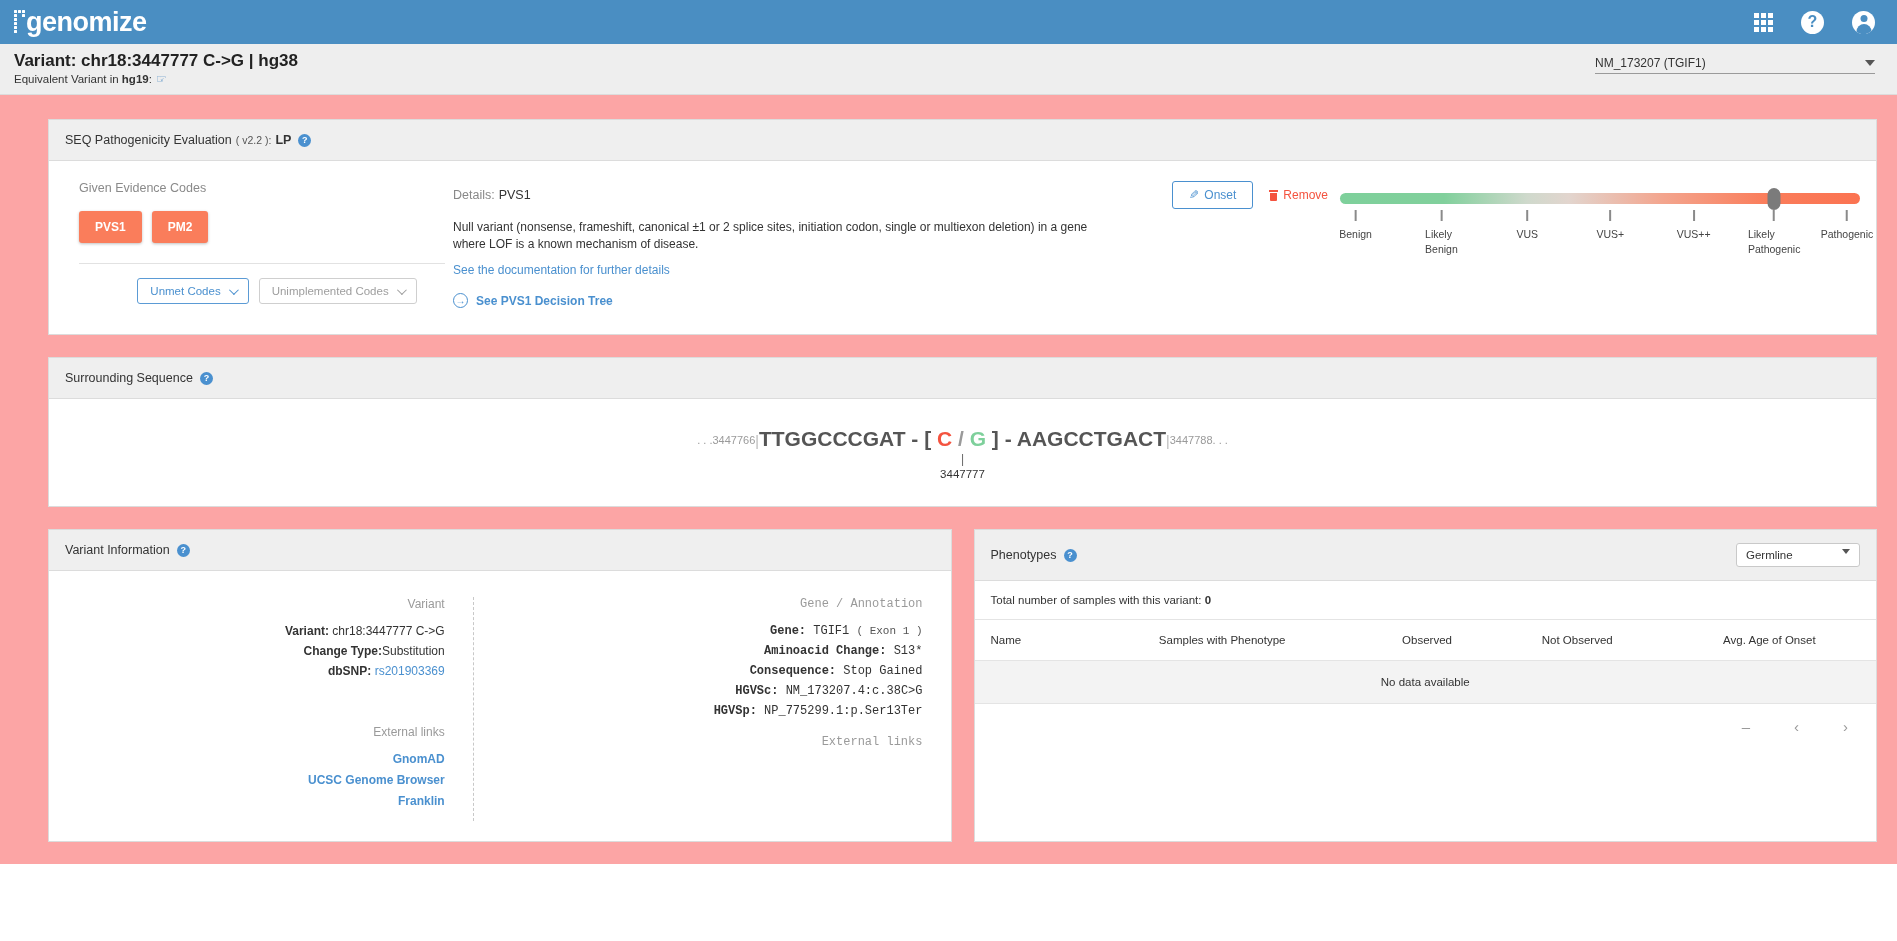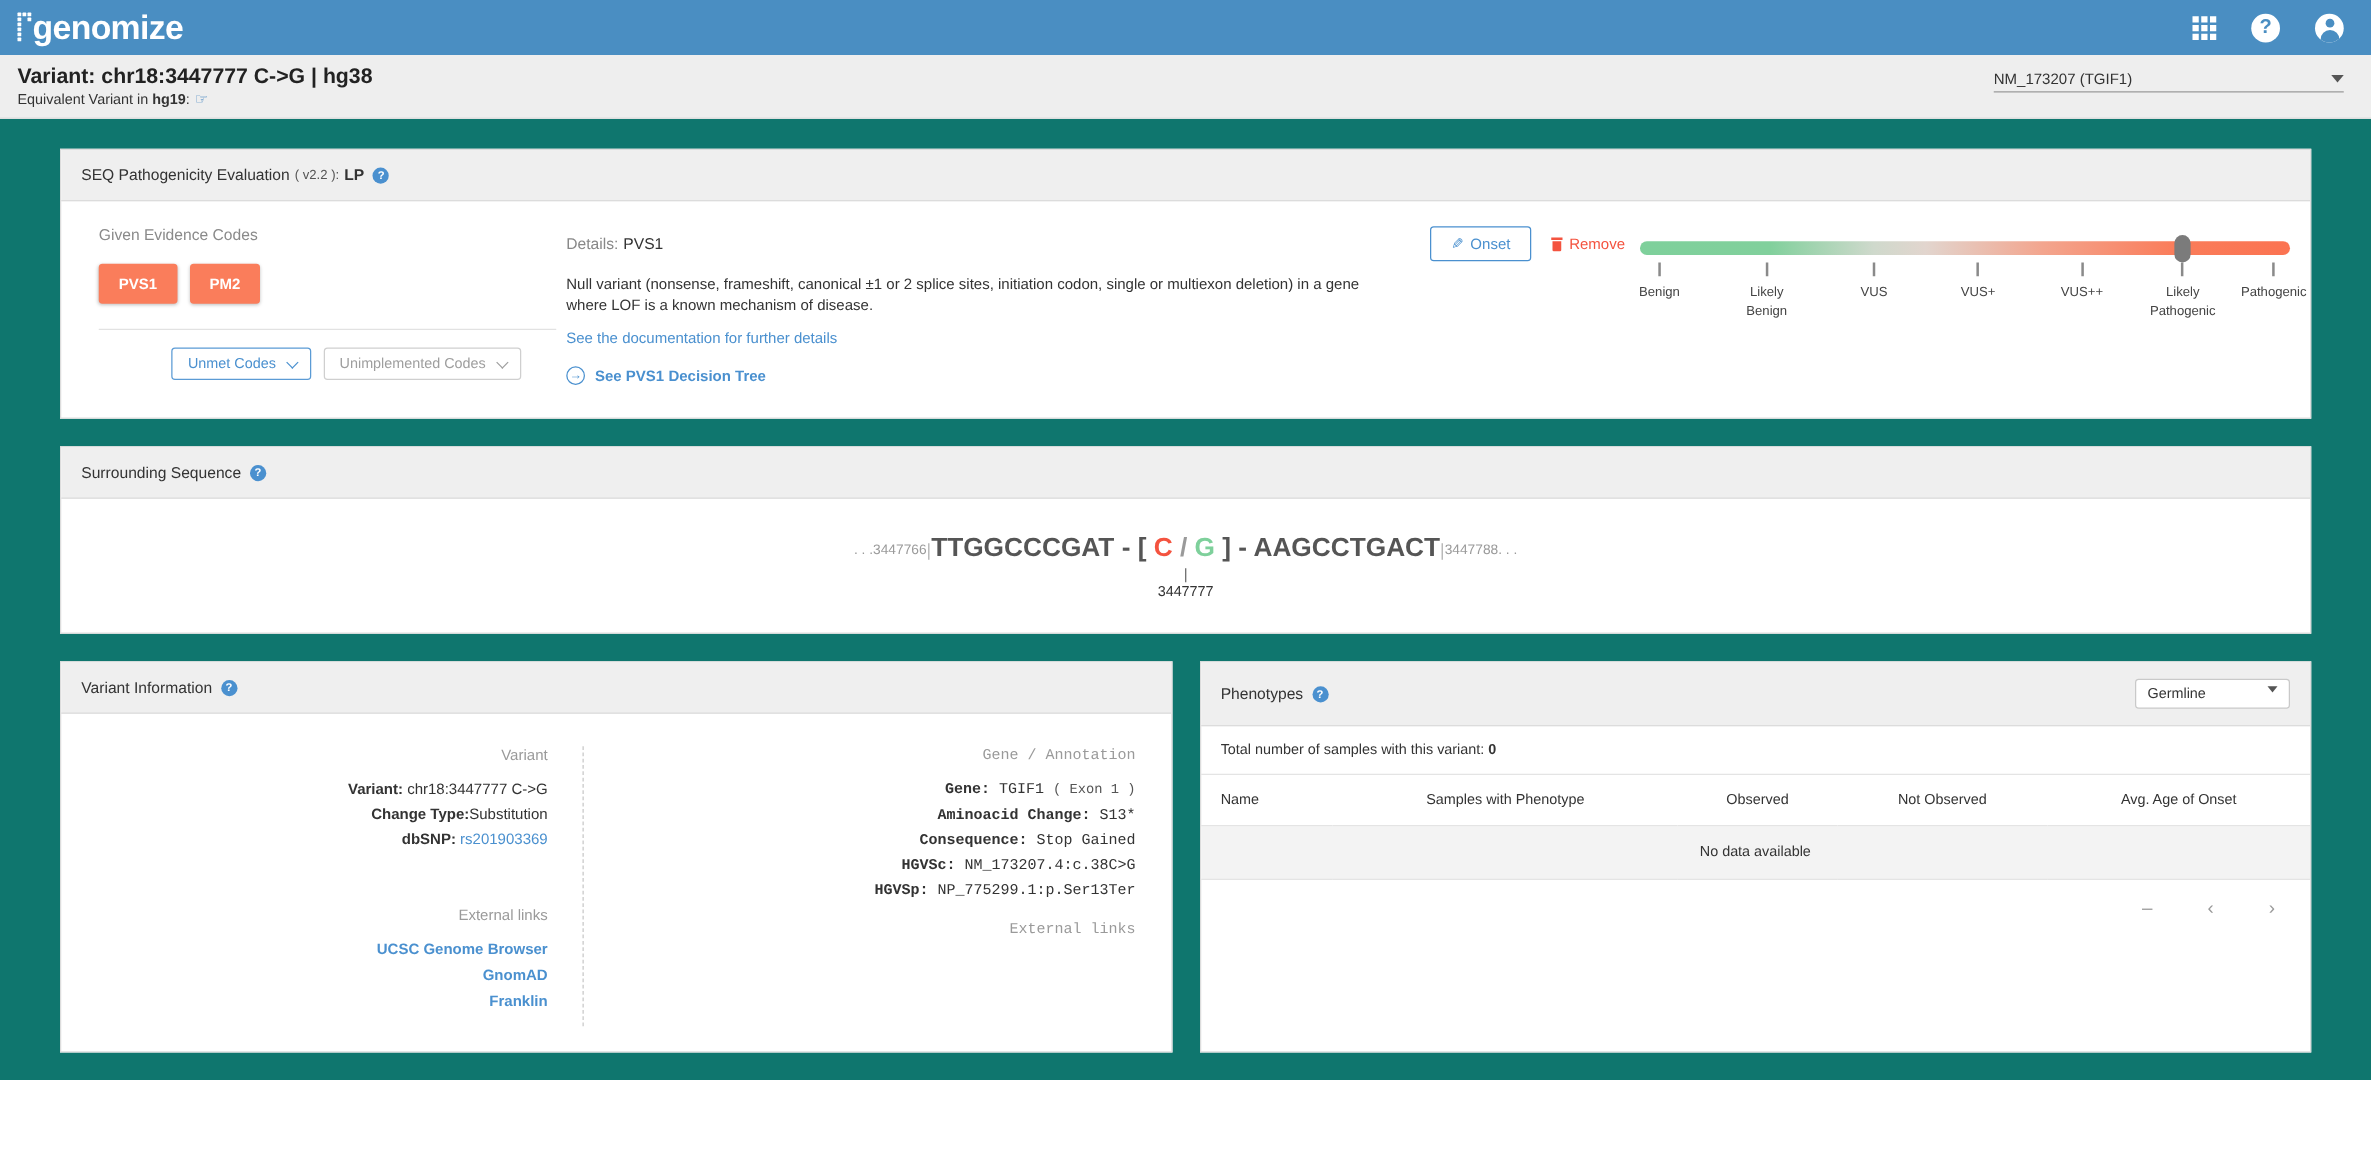--- a/index.html
+++ b/index.html
@@ -115,22 +115,22 @@
   .tri-down {
     margin-left: auto;
     width: 0; height: 0;
     border-left: 5px solid transparent;
     border-right: 5px solid transparent;
     border-top: 6px solid #555;
   }
 
   
   .page {
-    padding: 24px 48px 0 48px;
-    background: #0f766e;
+    padding: 24px 20px 0 48px;
+    background: #fca5a5;
   }
   .card {
     border: 1px solid #dcdcdc;
     background: #fff;
     margin-bottom: 22px;
   }
   .card-head {
     background: #efefef;
     border-bottom: 1px solid #dcdcdc;
     padding: 13px 16px;
@@ -257,21 +257,20 @@
     border-radius: 7px;
     top: -5px;
     transform: translateX(-50%);
     cursor: pointer;
   }
   .ticks {
     position: relative; height: 56px; margin-top: 6px;
   }
   .tick {
     position: absolute; transform: translateX(-50%);
-    text-align: center;
   }
   .tick .mark {
     width: 2px; height: 11px; background:#8a8a8a; margin: 0 auto 6px auto;
   }
   .tick .lbl {
     font-size: 10.5px; color:#444; white-space: pre-line; line-height: 15px;
   }
 
   
   .seq-body {
@@ -550,22 +549,22 @@
           <div class="vi-row">
             <b>Change Type:</b><span>Substitution</span>
           </div>
           <div class="vi-row">
             <b>dbSNP:</b>
             <span class="link">rs201903369</span>
           </div>
           <div class="vi-gap"></div>
           <div class="vi-sub">External links</div>
           <div class="vi-links">
+            <span class="link">GnomAD</span>
             <span class="link">UCSC Genome Browser</span>
-            <span class="link">GnomAD</span>
             <span class="link">Franklin</span>
           </div>
         </div>
         <div class="vi-col right">
           <div class="vi-sub">Gene / Annotation</div>
           <div class="vi-row">
             <b>Gene:</b>
             <span>TGIF1</span>
             <span style="font-size:11px;color:#555;">( Exon 1 )</span>
           </div>

